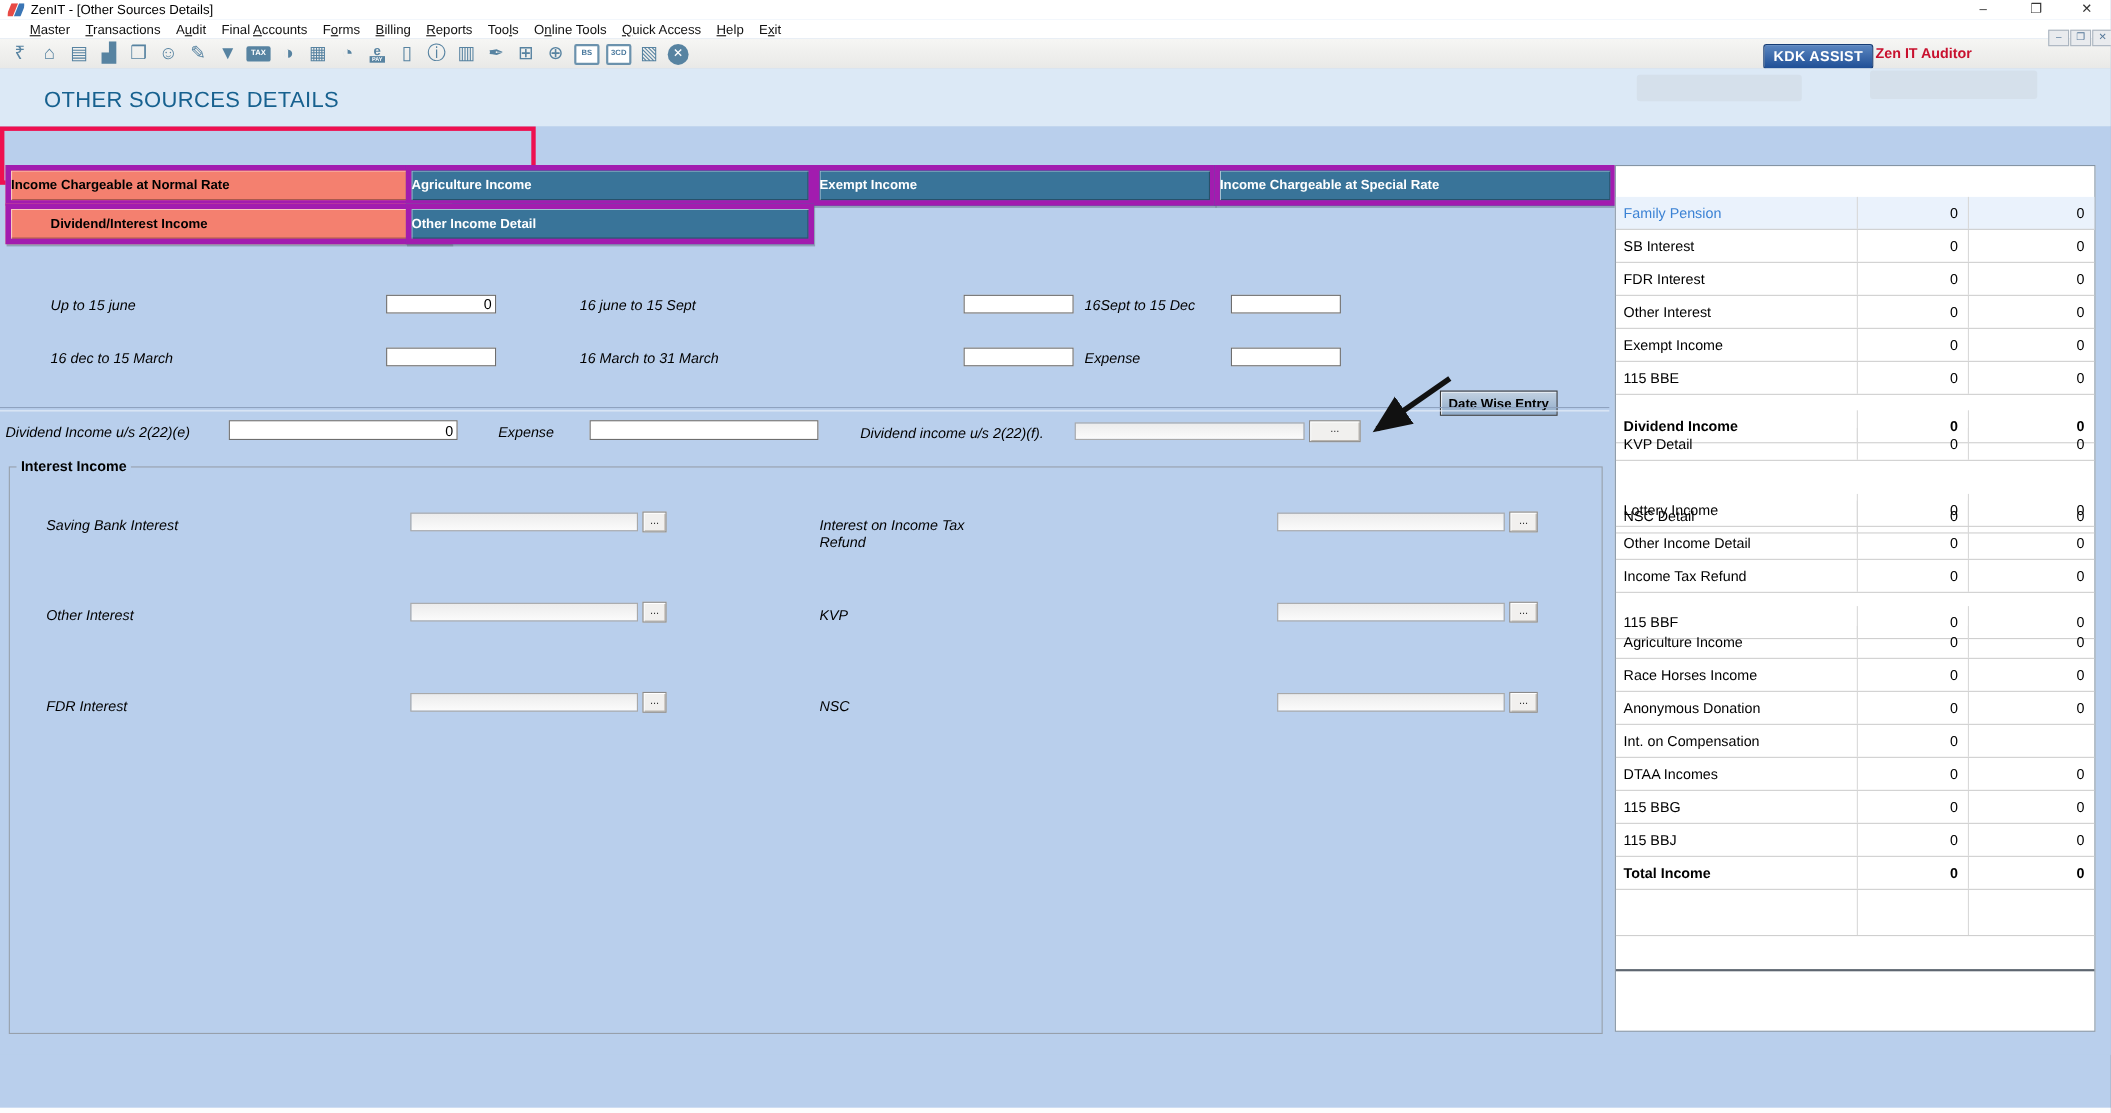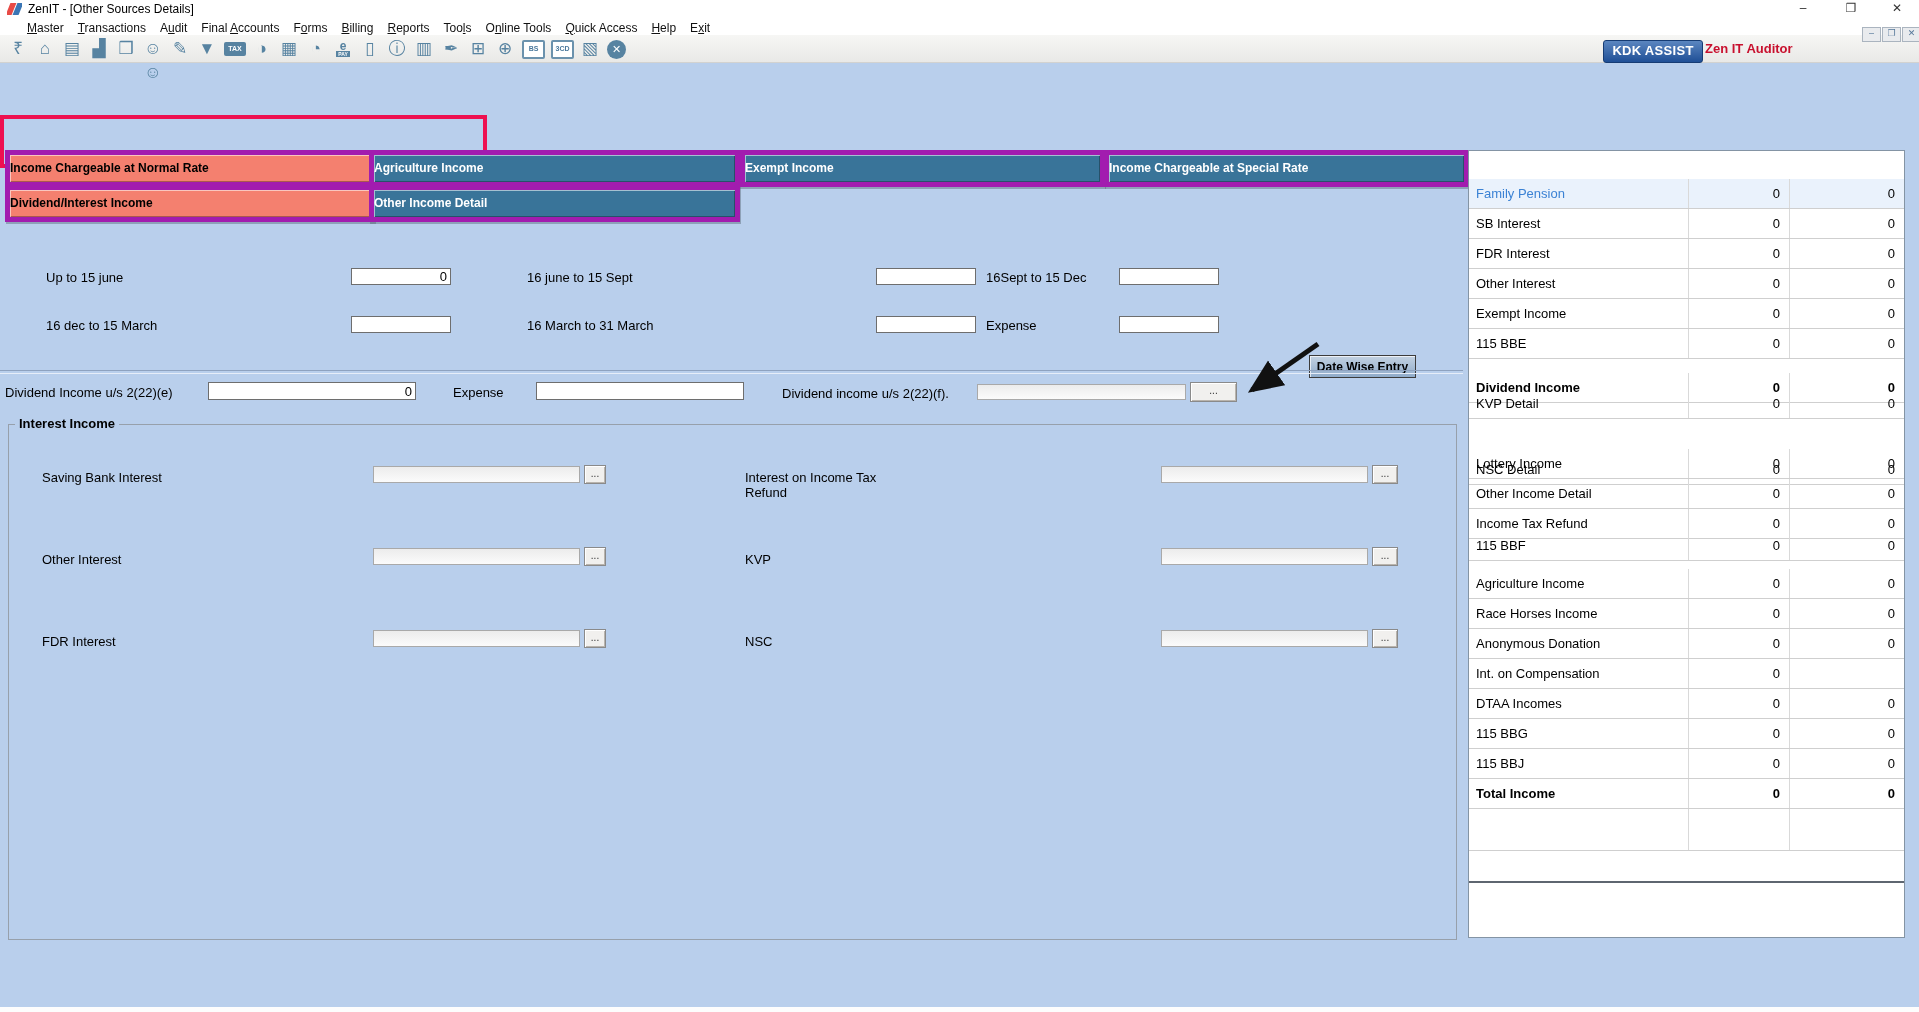--- a/index.html
+++ b/index.html
@@ -44,21 +44,21 @@
   .ghost-btn{position:absolute;background:#ccd4de;opacity:.45;border-radius:3px;}
   
   #main{left:0;top:115px;width:1919px;height:844px;background:#b9cfec;}
   .tab-btn{position:absolute;height:27px;font-size:12px;font-weight:bold;text-align:left;line-height:26px;
       border:5px solid #a21caf;box-shadow:inset 1px 1px 0 rgba(255,255,255,.55), inset -1px -1px 0 rgba(0,0,0,.3),
       1px 2px 0 rgba(90,105,120,.45);cursor:default;}
   .tab-salmon{background:#f4806f;color:#000;}
   .tab-blue{background:#397499;color:#fff;}
   .groupbox{position:absolute;border:1px solid #97a0ab;}
   .gb-legend{position:absolute;top:-8px;background:#b9cfec;padding:0 4px;font-size:13px;font-weight:bold;line-height:14px;}
-  .lbl{position:absolute;font-size:13px;line-height:15px;color:#000;}
+  .lbl{position:absolute;font-size:13px;line-height:15px;color:#000;font-style:italic;}
   .win-input{position:absolute;background:#fff;border:1px solid #6e6e6e;font-family:"Liberation Sans",sans-serif;
       font-size:13px;padding:0 3px;box-sizing:border-box;}
   .ro-input{position:absolute;background:linear-gradient(#ececec,#fbfbfb);border:1px solid #a9a9a9;
       font-family:"Liberation Sans",sans-serif;font-size:13px;padding:0 3px;box-sizing:border-box;}
   .num{text-align:right;}
   .browse-btn{position:absolute;background:#f1f0ee;border:1px solid #8a8a8a;
       box-shadow:inset 1px 1px 0 #ffffff, inset -1px -1px 0 #b9b4ad;font-size:10px;color:#333;
       text-align:center;line-height:16px;box-sizing:border-box;}
   .groove{position:absolute;height:2px;border-top:1px solid #8ea2bf;border-bottom:1px solid #e6edf8;}
   #datewise-btn{left:1309px;top:240px;width:107px;height:23px;background:linear-gradient(#c3d2e2,#8fabc9);
@@ -138,29 +138,34 @@
         <div class="tb-icon">⊕</div>
         <div class="tb-icon t-outlined-text">BS</div>
         <div class="tb-icon t-outlined-text">3CD</div>
         <div class="tb-icon">▧</div>
         <div class="tb-icon t-filled-round">✕</div>
       </div>
   </div>
   <div id="kdk-btn" class="abs">KDK ASSIST</div>
   <div id="auditor-label" class="abs">Zen IT Auditor</div>
 
+  <div id="heading-strip" class="abs">
+    <div id="page-title">OTHER SOURCES DETAILS</div>
+    <div class="ghost-btn" style="left:1488px;top:6px;width:150px;height:24px;"></div>
+    <div class="ghost-btn" style="left:1700px;top:2px;width:152px;height:26px;"></div>
+  </div>
 
   <div id="main" class="abs">
 
     <div id="tab-container">
         <div class="tab-btn tab-salmon" style="left: 5px; top: 35px; width: 360px;">Income Chargeable at Normal Rate</div>
         <div class="tab-btn tab-blue" style="left: 369px; top: 35px; width: 361px;">Agriculture Income</div>
         <div class="tab-btn tab-blue" style="left: 740px; top: 35px; width: 355px;">Exempt Income</div>
         <div class="tab-btn tab-blue" style="left: 1104px; top: 35px; width: 355px;">Income Chargeable at Special Rate</div>
-        <div class="tab-btn tab-salmon" style="left: 5px; top: 70px; width: 360px;">Dividend/Interest Income</div>
+        <div class="tab-btn tab-salmon" style="left: 5px; top: 70px; width: 360px; padding-left: 36px;">Dividend/Interest Income</div>
         <div class="tab-btn tab-blue" style="left: 369px; top: 70px; width: 361px;">Other Income Detail</div>
       </div>
 
     <div id="datewise-btn" class="abs">Date Wise Entry</div>
 
     <span class="lbl" style="left:46px;top:155px;">Up to 15 june</span>
     <input class="win-input num" style="left: 351px; top: 153px; width: 100px; height: 17px;" value="0">
     <span class="lbl" style="left:527px;top:155px;">16 june to 15 Sept</span>
     <input class="win-input num" style="left: 876px; top: 153px; width: 100px; height: 17px;" value="">
     <span class="lbl" style="left:986px;top:155px;">16Sept to 15 Dec</span>
@@ -298,21 +303,21 @@
           <span class="c1">0</span>
           <span class="c2">0</span>
         </div>
         <div class="sum-row" style="top: 358px;">
           <span class="v" style="left:219px;"></span>
           <span class="v" style="left:320px;"></span>
           <span class="c0">Income Tax Refund</span>
           <span class="c1">0</span>
           <span class="c2">0</span>
         </div>
-        <div class="sum-row" style="top: 380px;">
+        <div class="sum-row" style="top: 400px;">
           <span class="v" style="left:219px;"></span>
           <span class="v" style="left:320px;"></span>
           <span class="c0">115 BBF</span>
           <span class="c1">0</span>
           <span class="c2">0</span>
         </div>
         <div class="sum-row" style="top: 418px;">
           <span class="v" style="left:219px;"></span>
           <span class="v" style="left:320px;"></span>
           <span class="c0">Agriculture Income</span>

